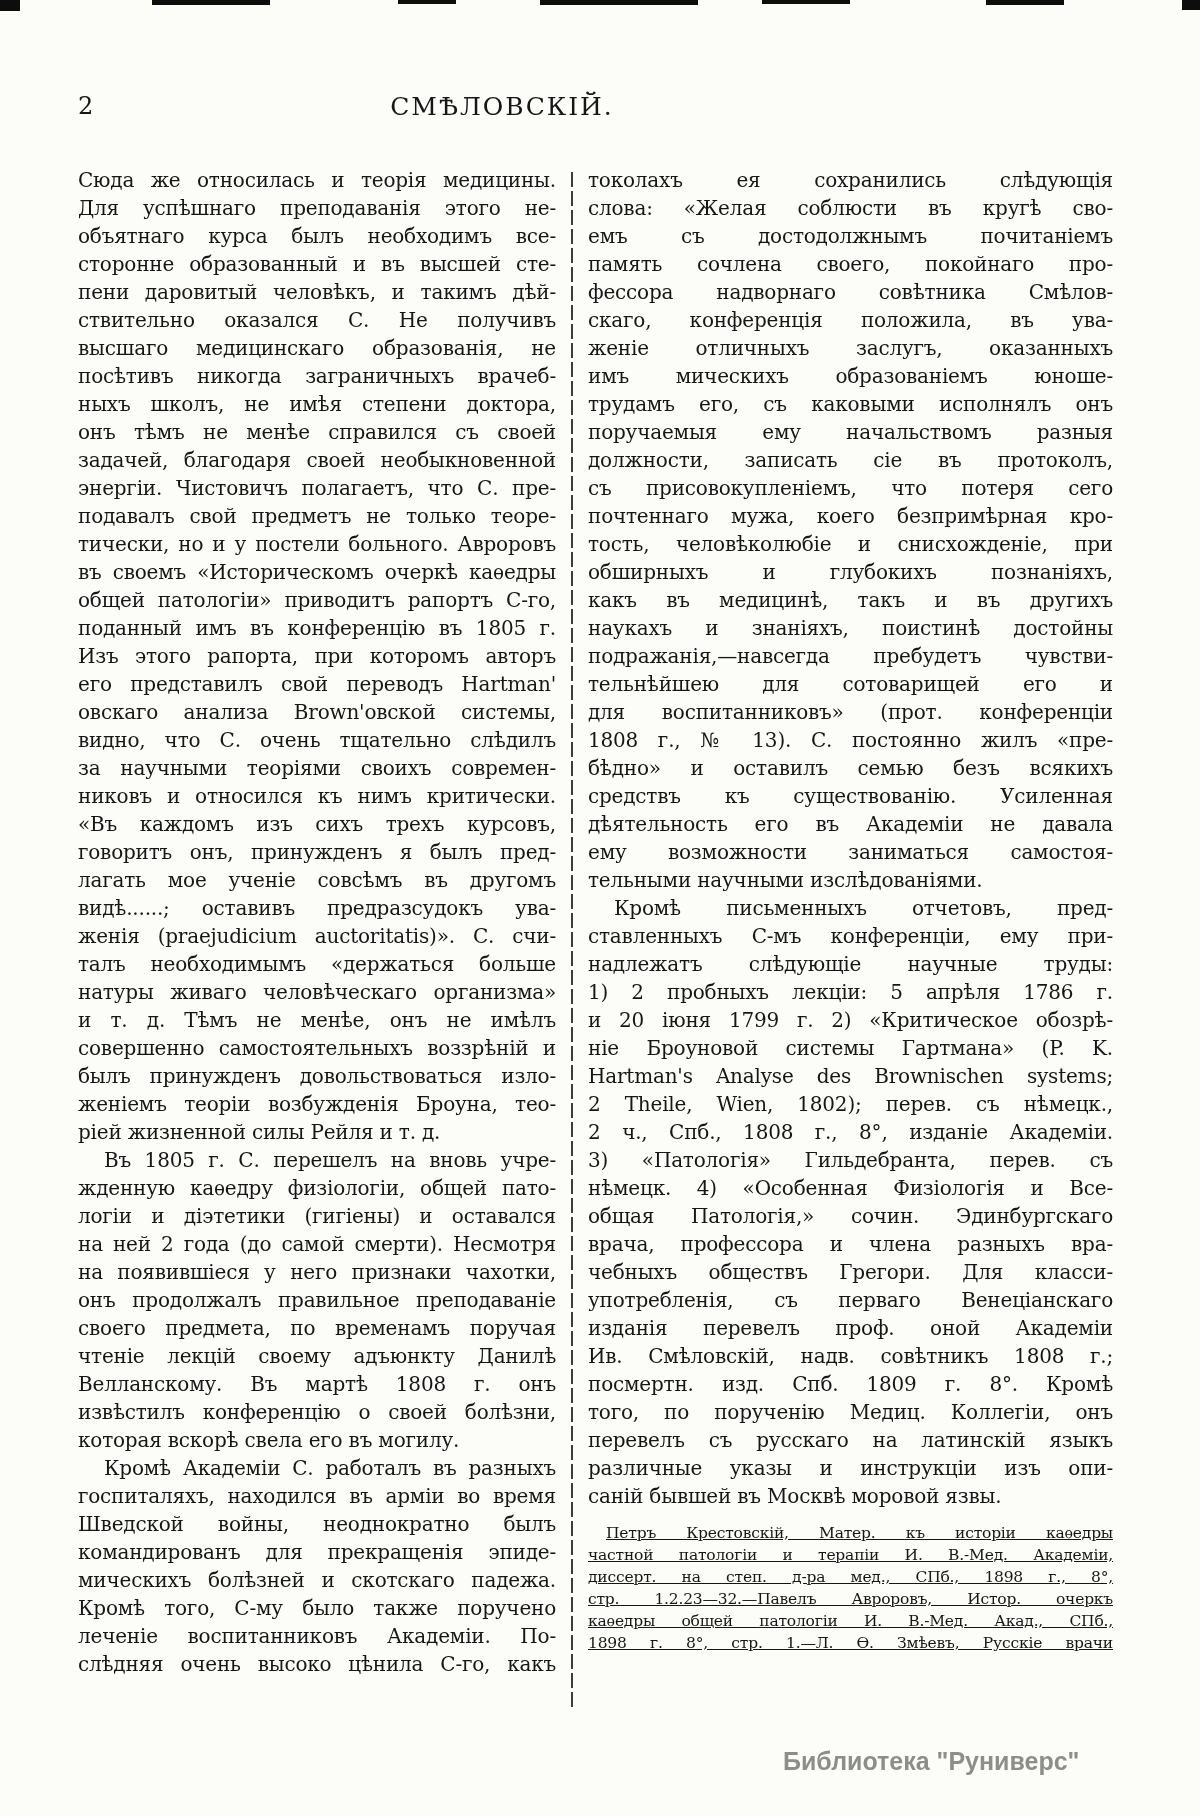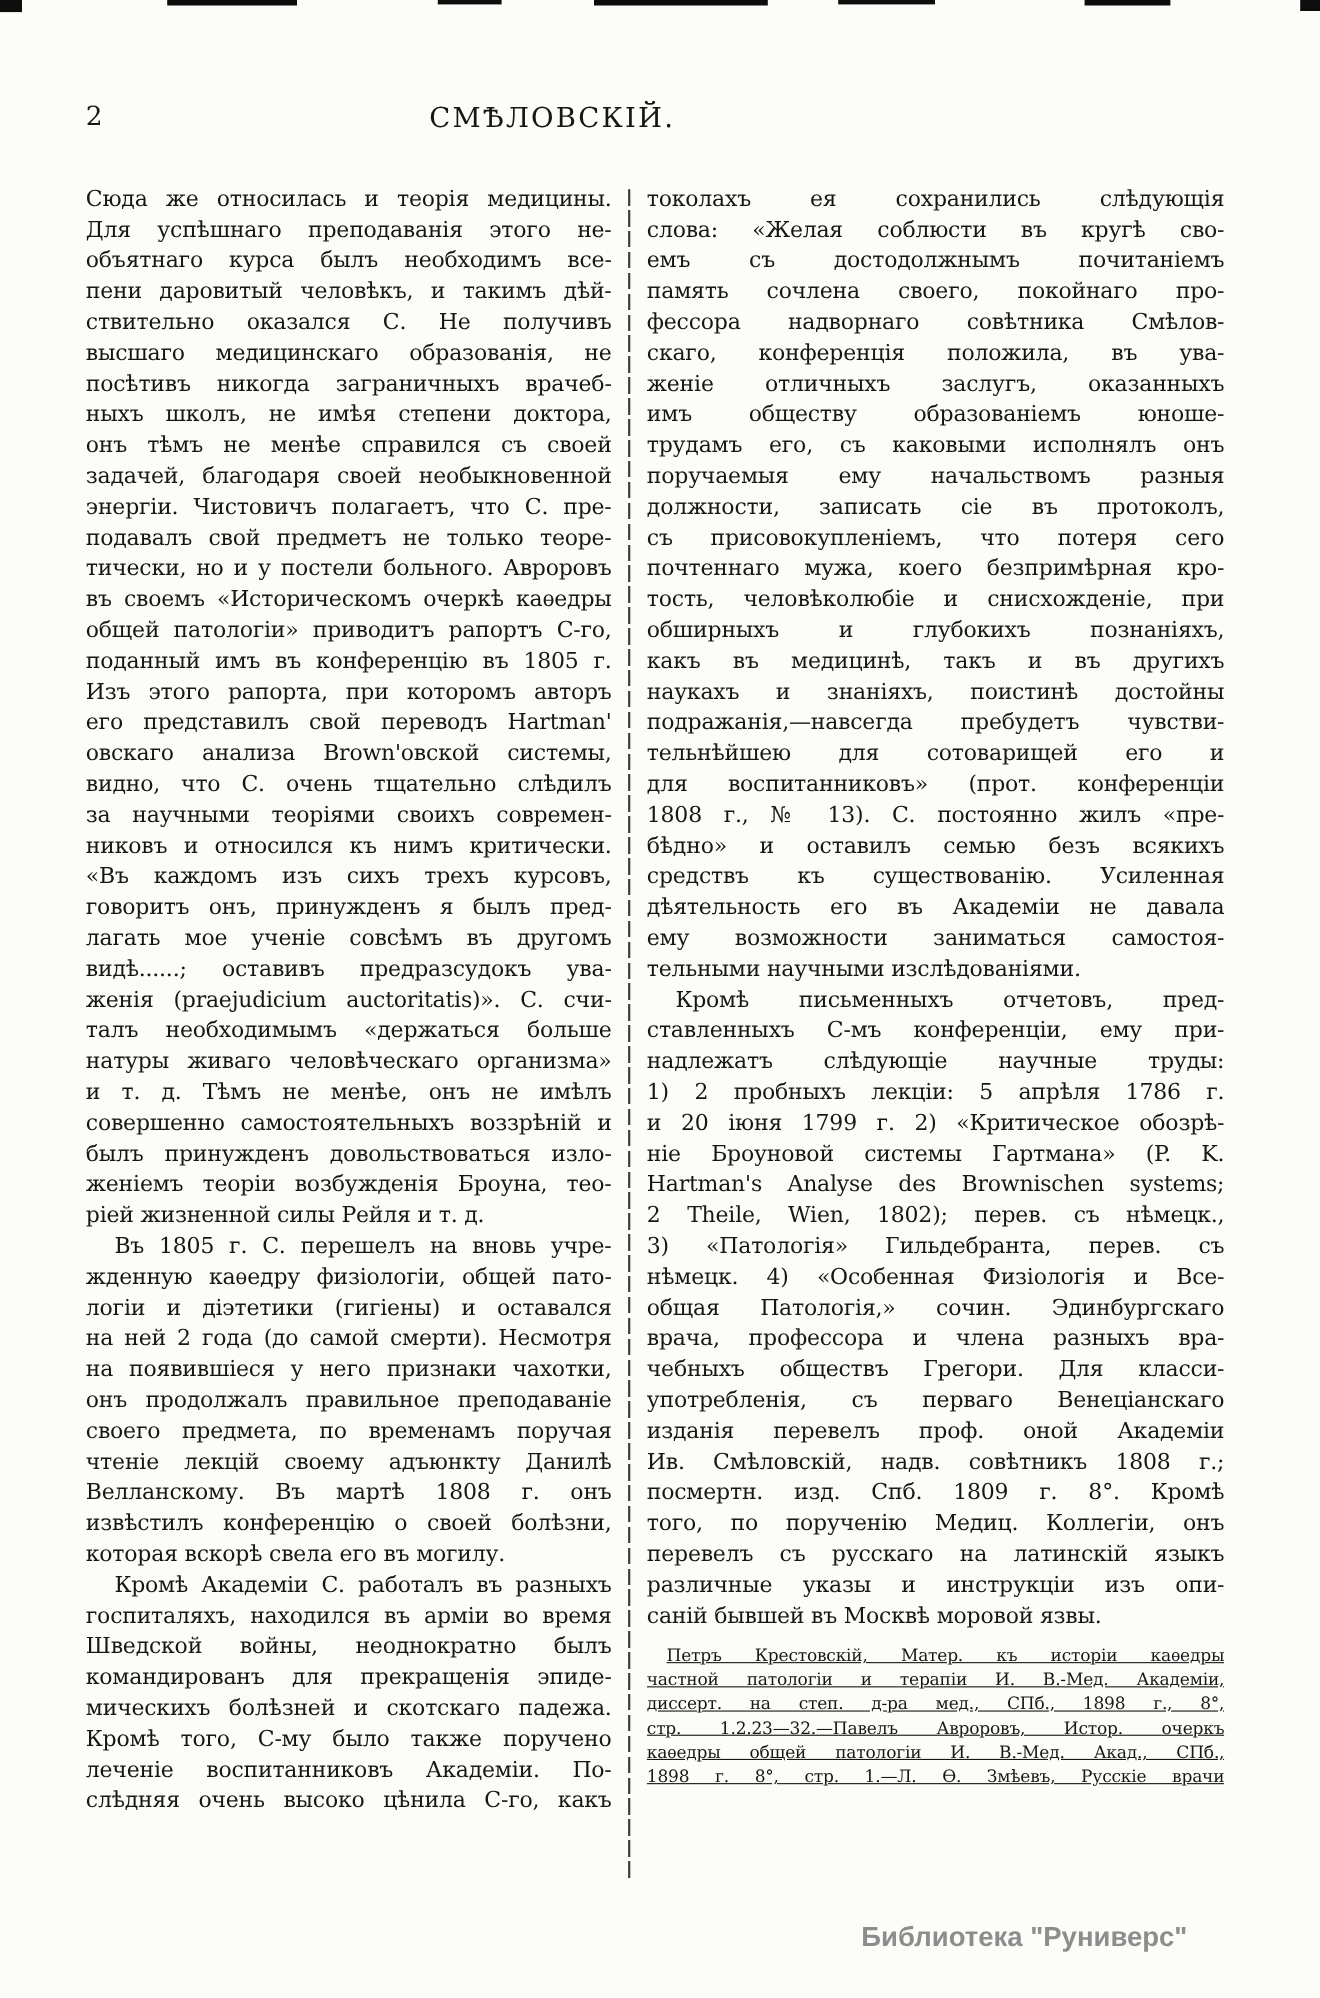--- a/index.html
+++ b/index.html
@@ -52,20 +52,21 @@
   <div class="artifact" style="left:1182px;top:0;width:18px;height:10px;"></div>
 
   <div class="page-number">2</div>
   <div class="running-head">СМѢЛОВСКІЙ.</div>
 
   <div class="col" id="col-left">
       <div>
         <div class="line">Сюда же относилась и теорія медицины.</div>
         <div class="line">Для успѣшнаго преподаванія этого не-</div>
         <div class="line">объятнаго курса былъ необходимъ все-</div>
+        <div class="line">сторонне образованный и въ высшей сте-</div>
         <div class="line">пени даровитый человѣкъ, и такимъ дѣй-</div>
         <div class="line">ствительно оказался С. Не получивъ</div>
         <div class="line">высшаго медицинскаго образованія, не</div>
         <div class="line">посѣтивъ никогда заграничныхъ врачеб-</div>
         <div class="line">ныхъ школъ, не имѣя степени доктора,</div>
         <div class="line">онъ тѣмъ не менѣе справился съ своей</div>
         <div class="line">задачей, благодаря своей необыкновенной</div>
         <div class="line">энергіи. Чистовичъ полагаетъ, что С. пре-</div>
         <div class="line">подавалъ свой предметъ не только теоре-</div>
         <div class="line">тически, но и у постели больного. Авроровъ</div>
@@ -121,21 +122,21 @@
   <div class="col" id="col-right">
     <div>
         <div>
           <div class="line">токолахъ ея сохранились слѣдующія</div>
           <div class="line">слова: «Желая соблюсти въ кругѣ сво-</div>
           <div class="line">емъ съ достодолжнымъ почитаніемъ</div>
           <div class="line">память сочлена своего, покойнаго про-</div>
           <div class="line">фессора надворнаго совѣтника Смѣлов-</div>
           <div class="line">скаго, конференція положила, въ ува-</div>
           <div class="line">женіе отличныхъ заслугъ, оказанныхъ</div>
-          <div class="line">имъ обществу образованіемъ юноше-</div>
+          <div class="line">имъ мическихъ образованіемъ юноше-</div>
           <div class="line">трудамъ его, съ каковыми исполнялъ онъ</div>
           <div class="line">поручаемыя ему начальствомъ разныя</div>
           <div class="line">должности, записать сіе въ протоколъ,</div>
           <div class="line">съ присовокупленіемъ, что потеря сего</div>
           <div class="line">почтеннаго мужа, коего безпримѣрная кро-</div>
           <div class="line">тость, человѣколюбіе и снисхожденіе, при</div>
           <div class="line">обширныхъ и глубокихъ познаніяхъ,</div>
           <div class="line">какъ въ медицинѣ, такъ и въ другихъ</div>
           <div class="line">наукахъ и знаніяхъ, поистинѣ достойны</div>
           <div class="line">подражанія,—навсегда пребудетъ чувстви-</div>
@@ -150,20 +151,21 @@
         </div>
         <div>
           <div class="line indent">Кромѣ письменныхъ отчетовъ, пред-</div>
           <div class="line">ставленныхъ С-мъ конференціи, ему при-</div>
           <div class="line">надлежатъ слѣдующіе научные труды:</div>
           <div class="line">1) 2 пробныхъ лекціи: 5 апрѣля 1786 г.</div>
           <div class="line">и 20 іюня 1799 г. 2) «Критическое обозрѣ-</div>
           <div class="line">ніе Броуновой системы Гартмана» (P. K.</div>
           <div class="line">Hartman's Analyse des Brownischen systems;</div>
           <div class="line">2 Theile, Wien, 1802); перев. съ нѣмецк.,</div>
+          <div class="line">2 ч., Спб., 1808 г., 8°, изданіе Академіи.</div>
           <div class="line">3) «Патологія» Гильдебранта, перев. съ</div>
           <div class="line">нѣмецк. 4) «Особенная Физіологія и Все-</div>
           <div class="line">общая Патологія,» сочин. Эдинбургскаго</div>
           <div class="line">врача, профессора и члена разныхъ вра-</div>
           <div class="line">чебныхъ обществъ Грегори. Для класси-</div>
           <div class="line">употребленія, съ перваго Венеціанскаго</div>
           <div class="line">изданія перевелъ проф. оной Академіи</div>
           <div class="line">Ив. Смѣловскій, надв. совѣтникъ 1808 г.;</div>
           <div class="line">посмертн. изд. Спб. 1809 г. 8°. Кромѣ</div>
           <div class="line">того, по порученію Медиц. Коллегіи, онъ</div>

